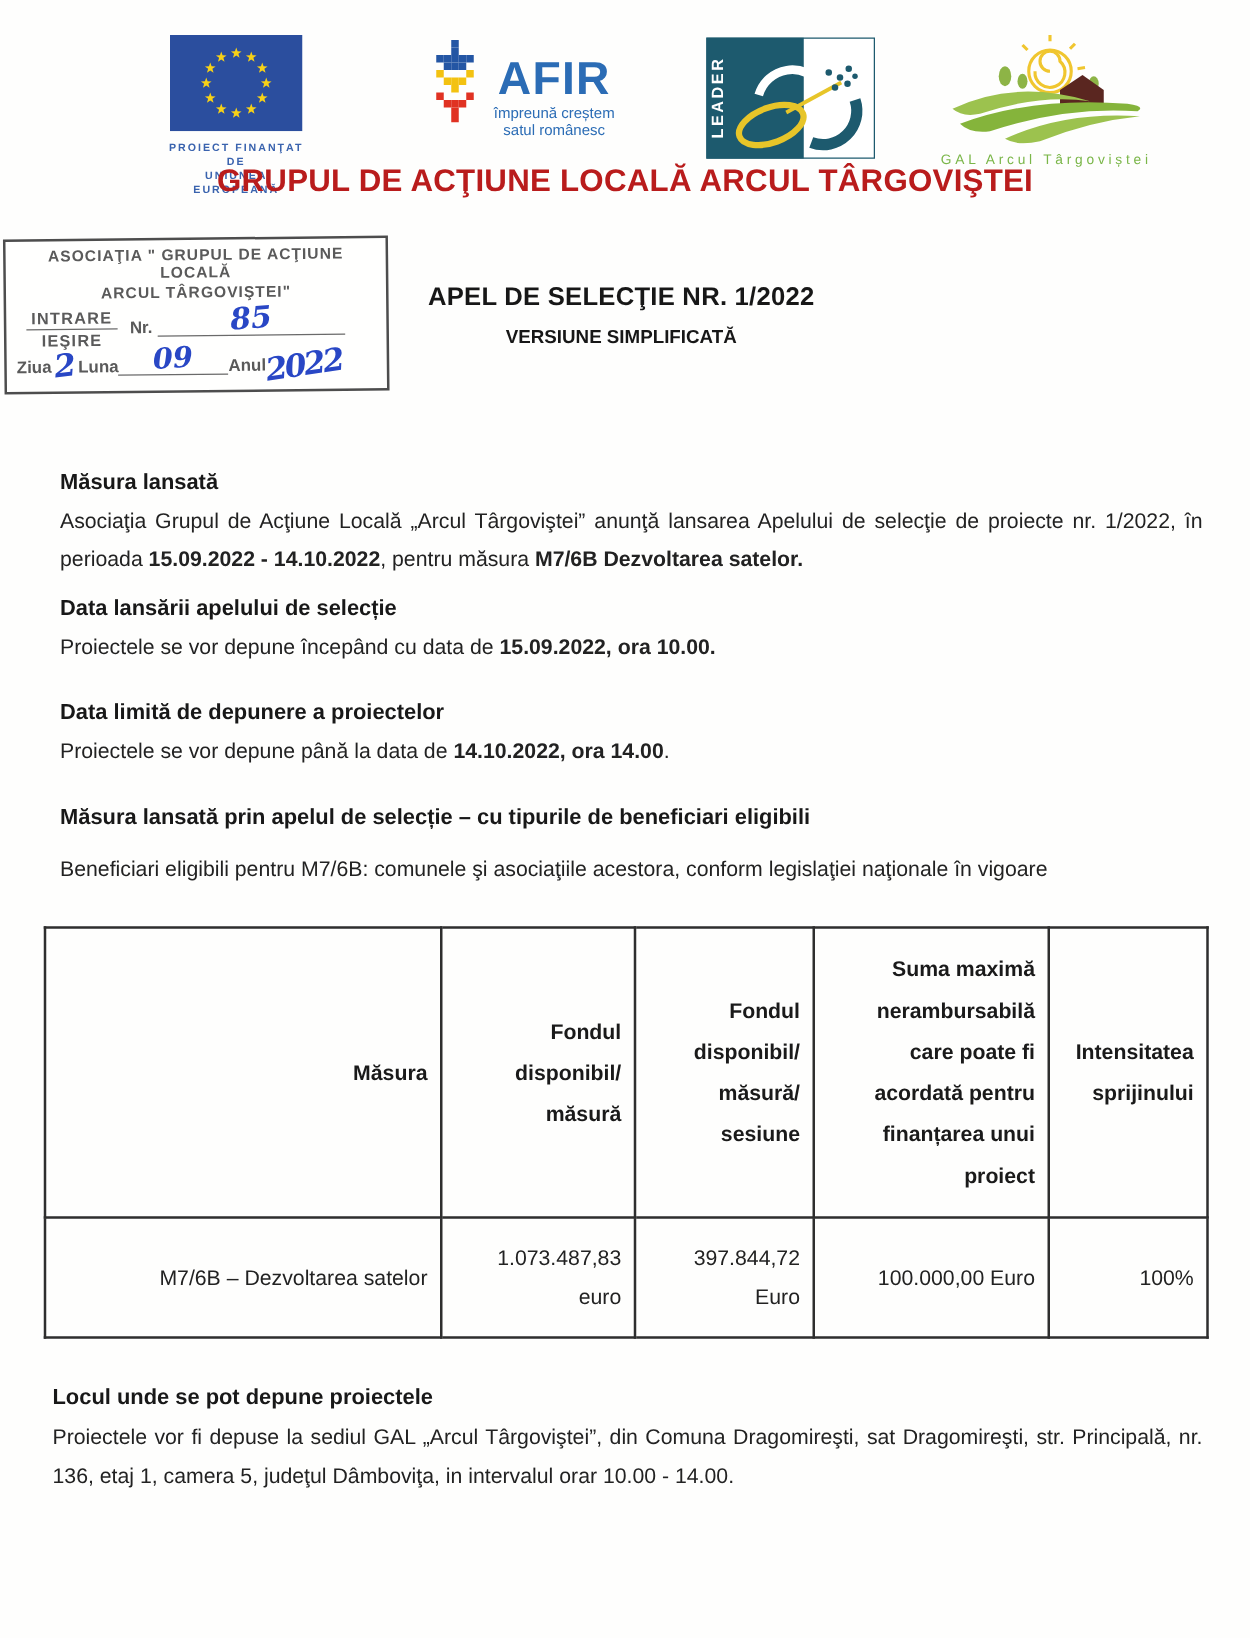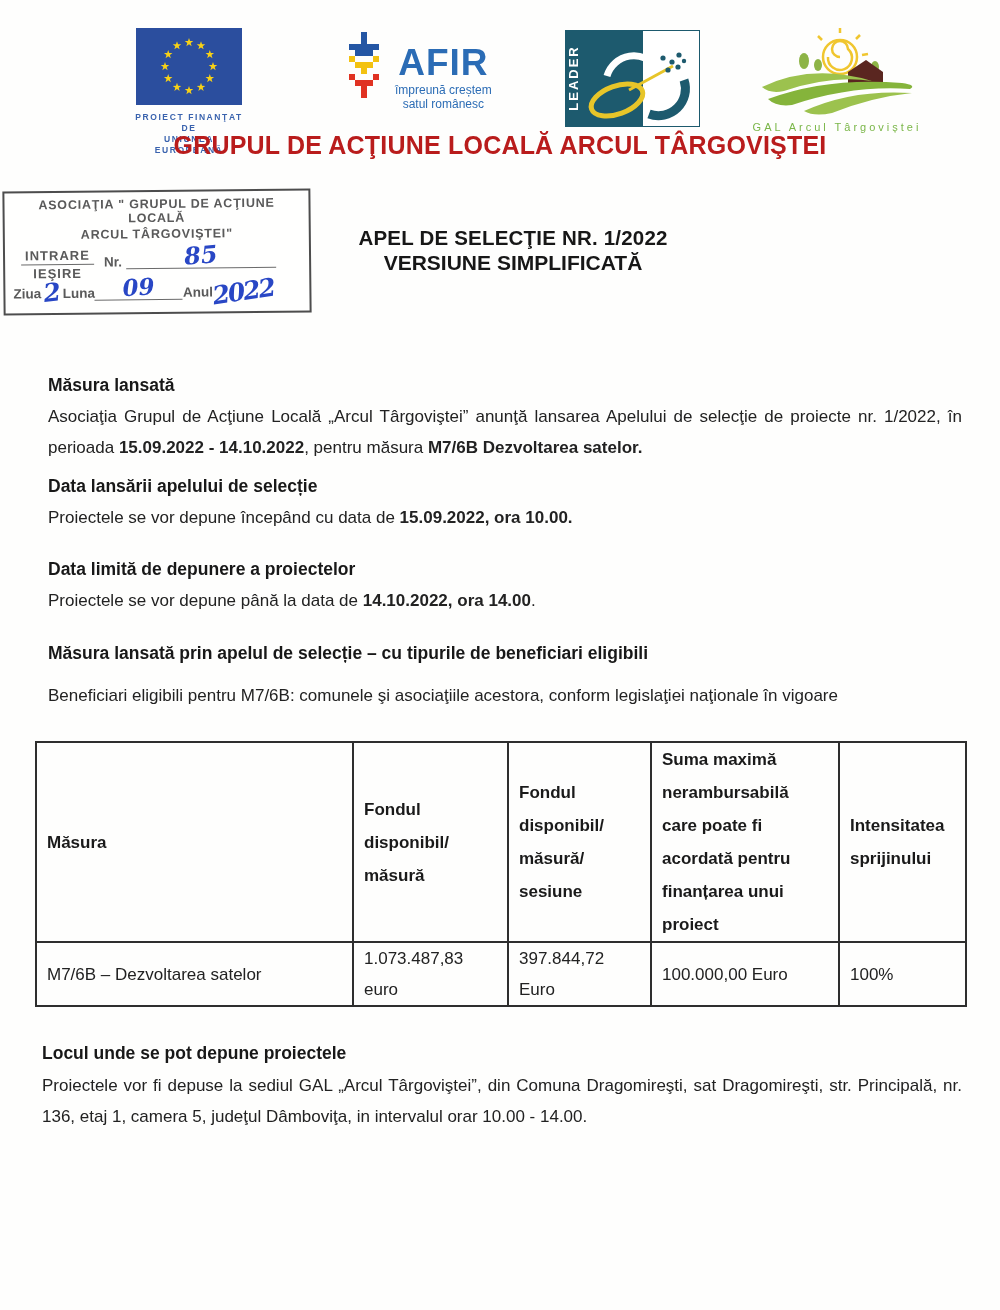--- a/index.html
+++ b/index.html
@@ -44,37 +44,37 @@
   .nr-value { font-size:24px; line-height:18px; display:inline-block; transform:rotate(-4deg); }
   .date-row { display:flex; align-items:flex-end; margin-top:-2px; }
   .date-label { font-size:13.5px; font-weight:600; }
   .ziua-value { font-size:25px; line-height:16px; margin:0 2px; transform:rotate(-6deg); }
   .luna-line { display:inline-block; width:88px; border-bottom:1.5px solid #6a6a6a; text-align:center; }
   .luna-value { font-size:23px; line-height:15px; display:inline-block; transform:rotate(-3deg); }
   .anul-value { font-size:25px; line-height:14px; letter-spacing:-2px; display:inline-block;
                 transform:rotate(-8deg); }
 
   
-  .doc-title { position:absolute; left:328px; top:226px; width:370px; text-align:center; color:#171717; }
+  .doc-title { position:absolute; left:312px; top:226px; width:370px; text-align:center; color:#171717; }
   .doc-title-line1 { font-size:20.5px; font-weight:bold; letter-spacing:0.2px; }
-  .doc-title-line2 { font-size:21px; font-weight:bold; margin-top:1px; }
+  .doc-title-line2 { font-size:15px; font-weight:bold; margin-top:11px; }
 
   
   .content { position:absolute; left:48px; top:368px; width:914px; }
   .h { font-size:17.5px; font-weight:bold; color:#181818; }
   .p { font-size:17px; line-height:31px; text-align:justify; color:#222222; margin-top:5px; }
   .b { font-weight:bold; }
   .mt1 { margin-top:13px; } .mt2 { margin-top:26px; } .mt3 { margin-top:27px; }
   .mt-ben { margin-top:16px; }
   .mt-fond { margin-top:29px; }
 
   table.funds { border-collapse:collapse; margin-top:30px; margin-left:-13px;
                 width:930px; table-layout:fixed; }
   table.funds th, table.funds td { border:2px solid #2e2e2e; font-size:17px;
-                vertical-align:middle; text-align:left; padding:0 10px; }
+                vertical-align:middle; text-align:right; padding:16px 10px; }
   table.funds th { font-weight:bold; height:198px; line-height:33px; color:#1a1a1a; }
   table.funds td { height:61px; line-height:31px; color:#222; }
   .c1 { width:317px; } .c2 { width:155px; } .c3 { width:143px; } .c4 { width:188px; } .c5 { width:127px; }
 
   .locul { margin-top:36px; margin-left:-6px; }
   .locul-p { margin-top:6px; }
 </style>
 </head>
 <body>
 

